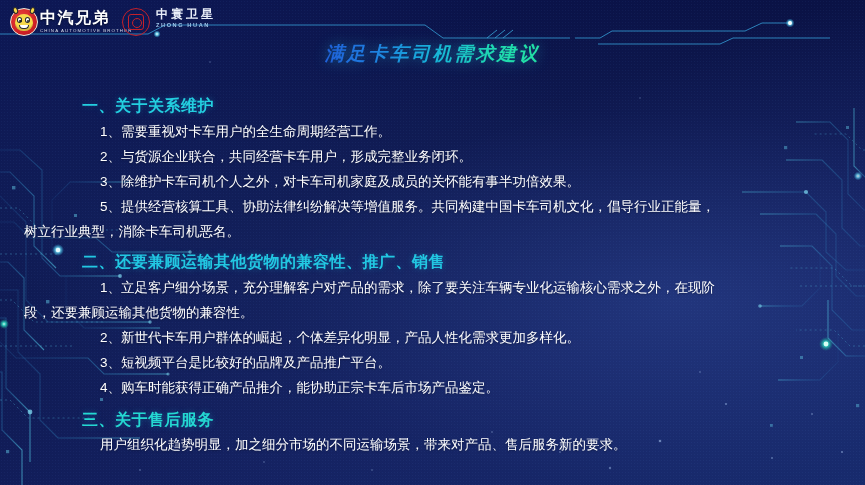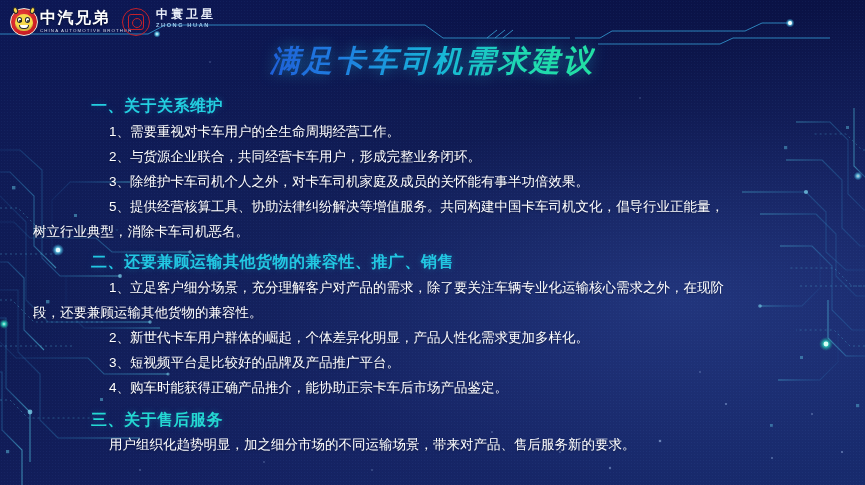--- a/index.html
+++ b/index.html
@@ -94,30 +94,30 @@
   .logo2-en{
     color:#9fc6e8; font-size:5.6px; font-weight:bold; letter-spacing:1.6px; line-height:1; margin-top:2.5px;
   }
 
   
   .title-wrap{
     position:absolute; top:41px; left:0; width:865px; text-align:center; z-index:7;
   }
   .main-title{
     display:inline-block;
-    font-size:30px; font-weight:bold; font-style:italic;
+    font-size:19px; font-weight:bold; font-style:italic;
     letter-spacing:2.5px;
     background:linear-gradient(96deg,#1f5fd8 0%,#1f7ee0 22%,#17b6d8 52%,#1fd9b0 78%,#23e0a3 100%);
     -webkit-background-clip:text; background-clip:text;
     -webkit-text-fill-color:transparent; color:transparent;
     filter:drop-shadow(0 0 7px rgba(30,190,220,0.45));
   }
 
   
-  .content{ position:absolute; top:96px; left:9px; width:743px; z-index:5; }
+  .content{ position:absolute; top:96px; left:0; width:743px; z-index:5; }
 
   .sec-head{
     color:#23cfe0;
     font-size:16px; font-weight:bold; letter-spacing:0.5px;
     margin-left:82px;
     text-shadow:0 0 6px rgba(25,170,210,0.35);
   }
   .sec-head.s1{ margin-bottom:2px; }
   .sec-head.s2{ margin-top:8px; margin-bottom:2px; color:#22c7e2; }
   .sec-head.s3{ margin-top:10px; margin-bottom:1px; color:#24d8d2; }

